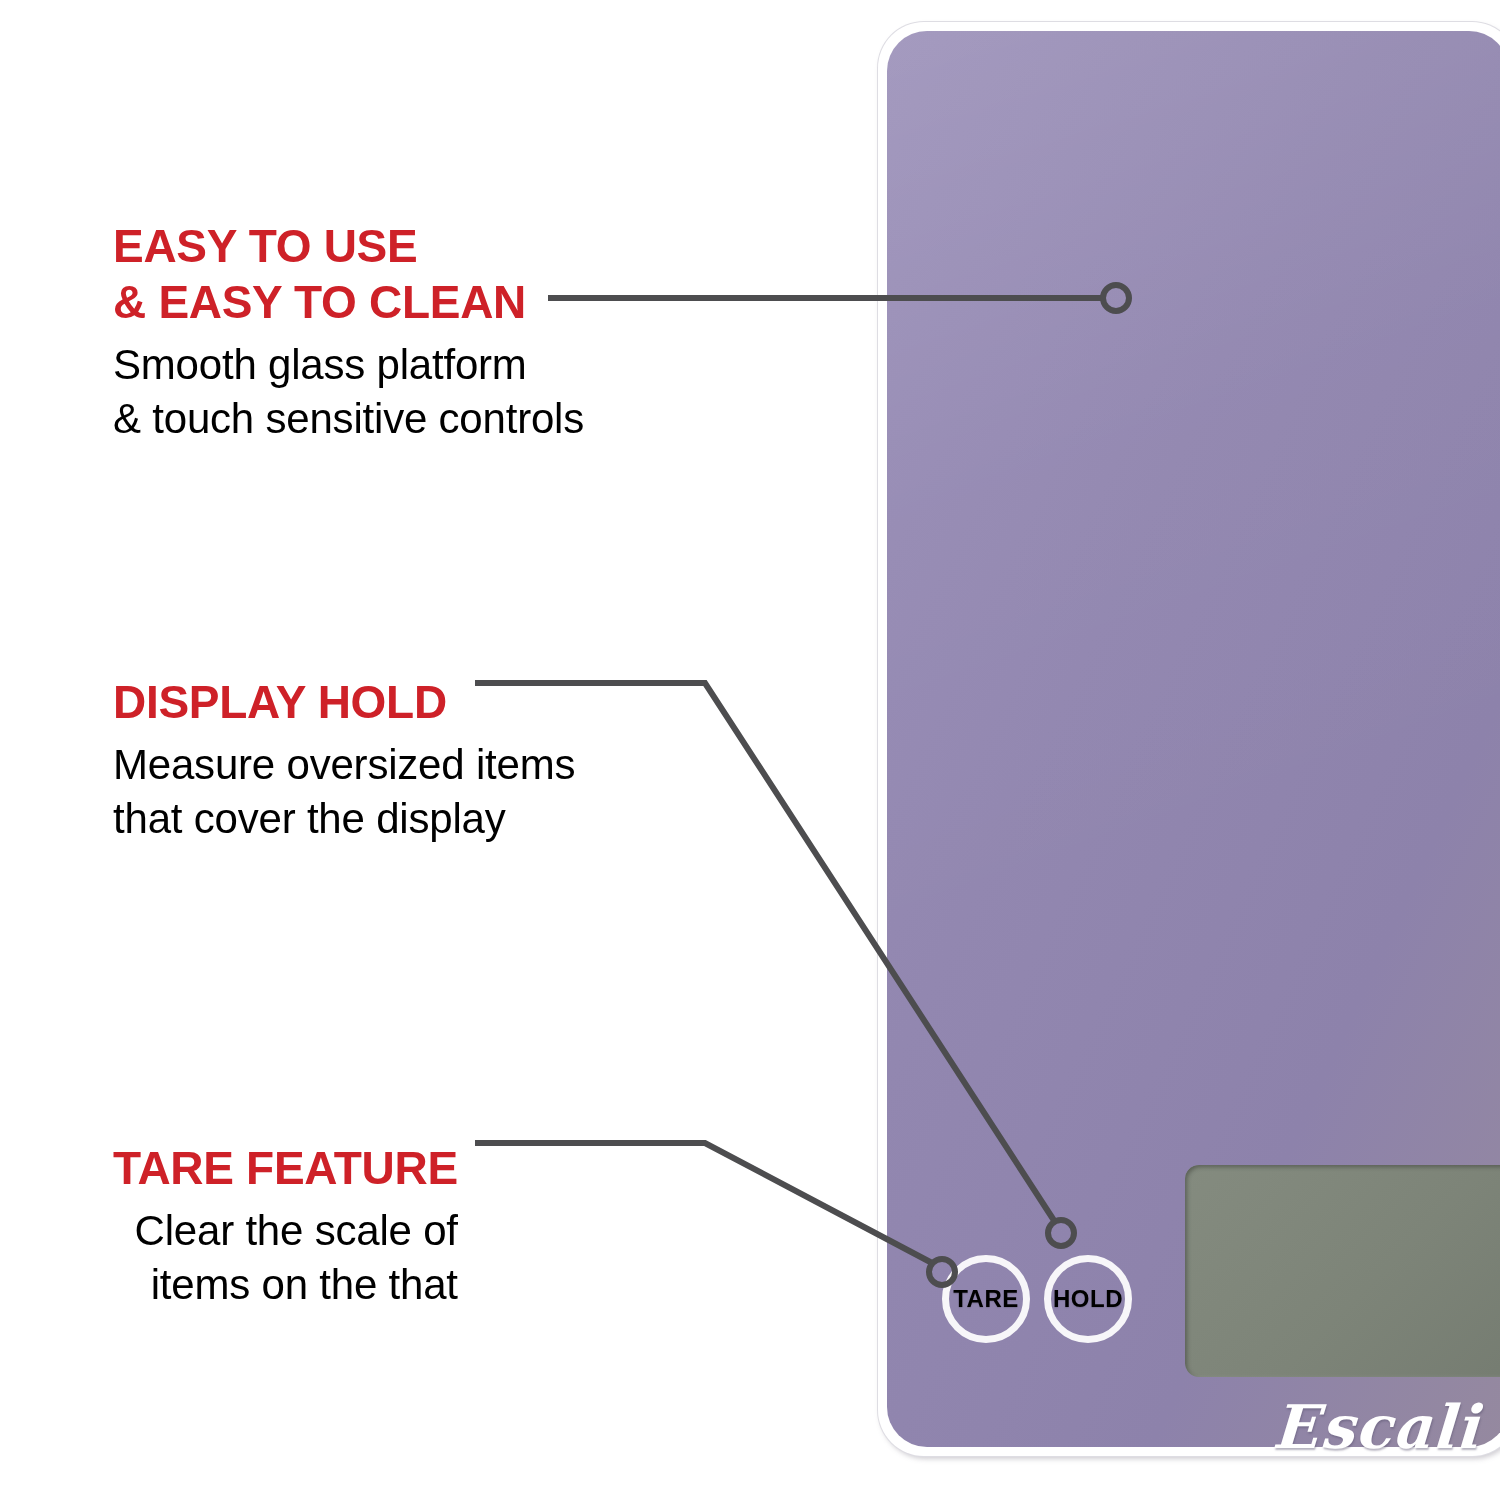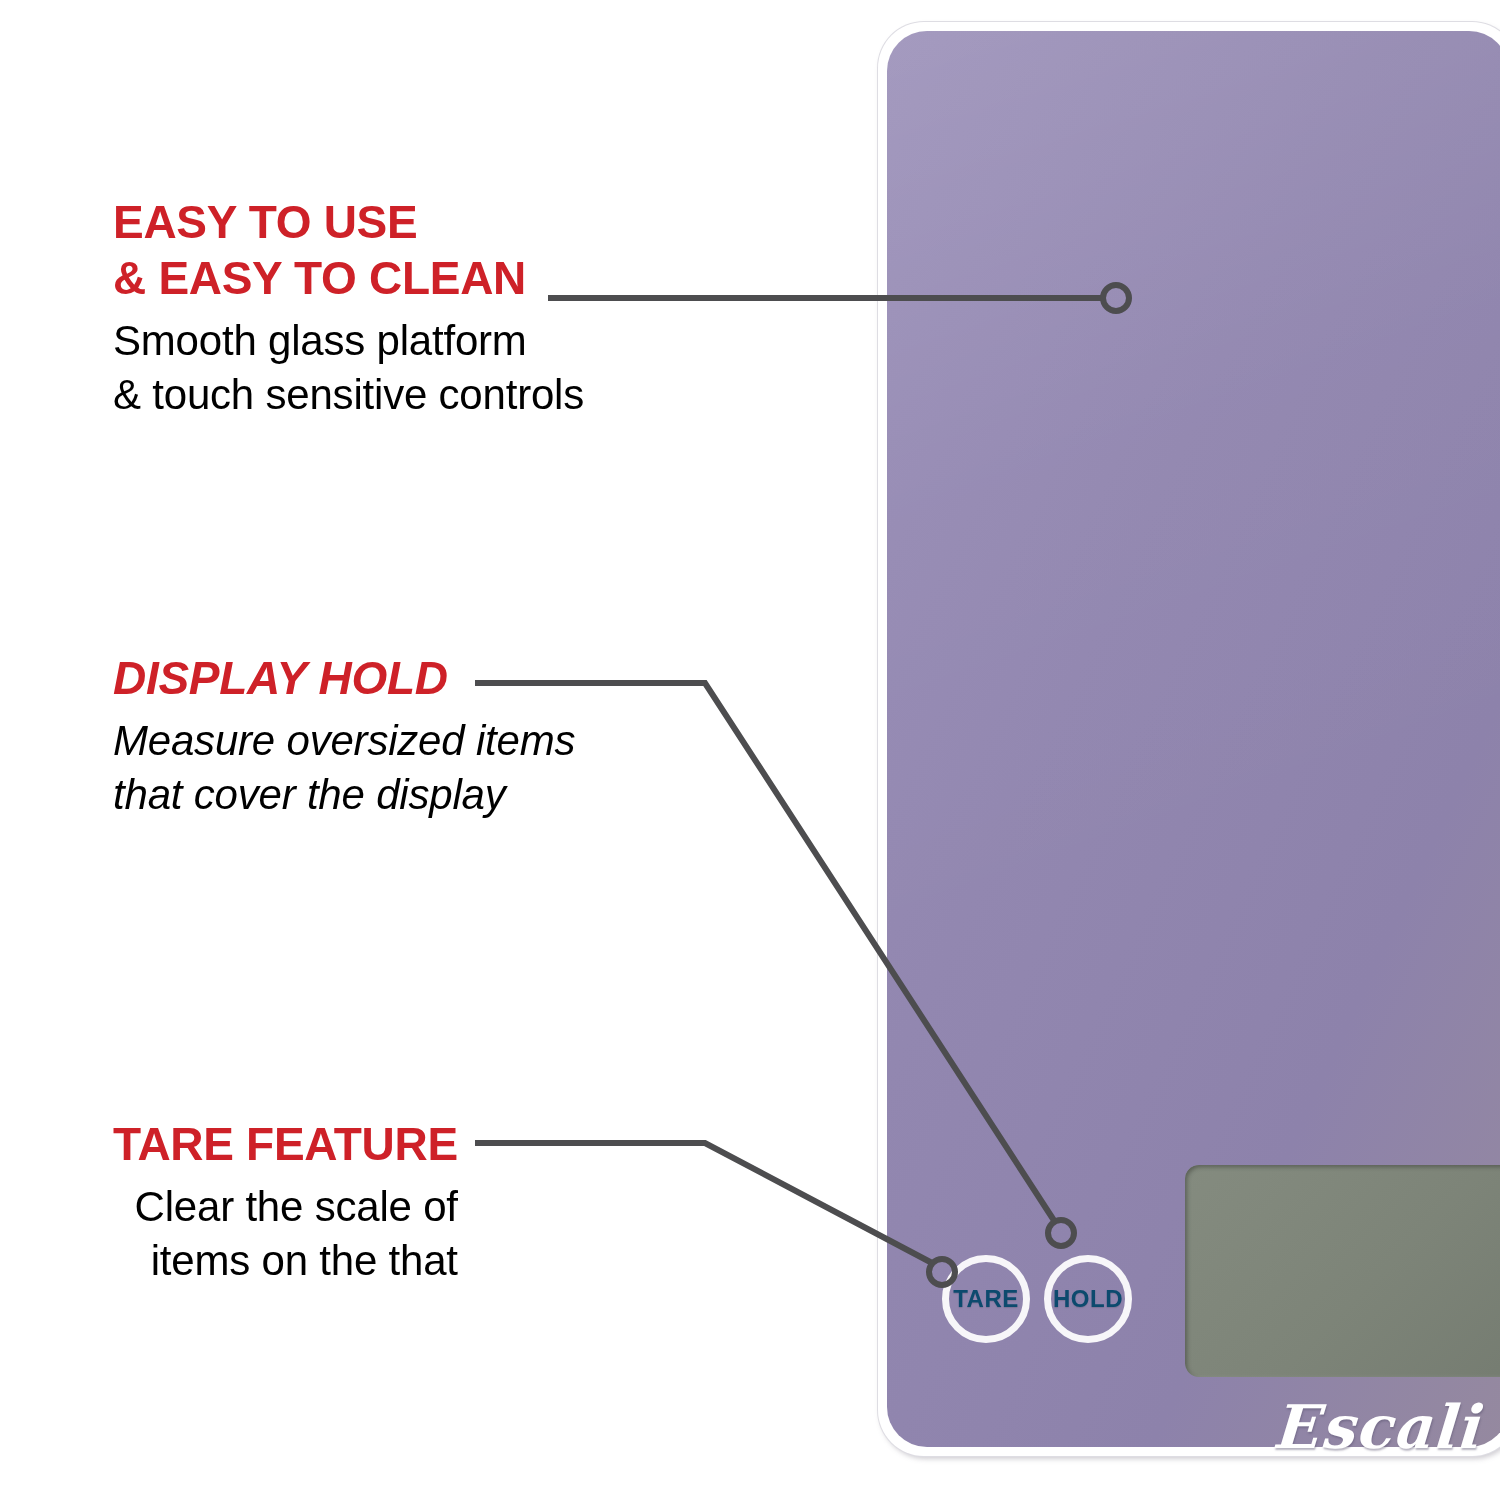--- a/index.html
+++ b/index.html
@@ -71,21 +71,21 @@
   .touch-button {
     position: absolute;
     width: 88px;
     height: 88px;
     border-radius: 50%;
     border: 7px solid rgba(255,255,255,0.93);
     box-sizing: border-box;
     display: flex;
     align-items: center;
     justify-content: center;
-    color: #0c4a6e;
+    color: #000000;
     font-size: 24px;
     font-weight: 700;
     letter-spacing: 0.5px;
     font-family: "Liberation Sans", sans-serif;
     text-shadow: 0 1px 1px rgba(90,84,108,0.35);
   }
   #button-tare { left: 64px; top: 1233px; }   
   #button-hold { left: 166px; top: 1233px; }  
 
   
@@ -97,40 +97,40 @@
     font-style: italic;
     font-weight: 700;
     font-size: 60px;
     color: #ffffff;
     letter-spacing: 1px;
     text-shadow: 1px 2px 2px rgba(92,85,112,0.45);
     transform: skewX(-6deg);
   }
 
   
-  .callout { position: absolute; }
+  .callout { position: absolute; margin-top: 24px; }
   .callout-title {
     color: #ce2128;
     font-weight: 700;
     font-size: 46px;
     line-height: 56px;
     letter-spacing: -0.3px;
     white-space: nowrap;
   }
   .callout-body {
     color: #000000;
     font-weight: 400;
     font-size: 42px;
     line-height: 54px;
     letter-spacing: -0.2px;
     margin-top: 8px;
     white-space: nowrap;
   }
   #callout-easy-to-use { left: 113px; top: 194px; }
-  #callout-display-hold { left: 113px; top: 650px; font-style: italic; }
+  #callout-display-hold { left: 113px; top: 650px; }
   #callout-tare-feature { left: 113px; top: 1116px; text-align: right; }
 
   
   #leader-lines {
     position: absolute;
     left: 0; top: 0;
     width: 1500px;
     height: 1500px;
     pointer-events: none;
   }

